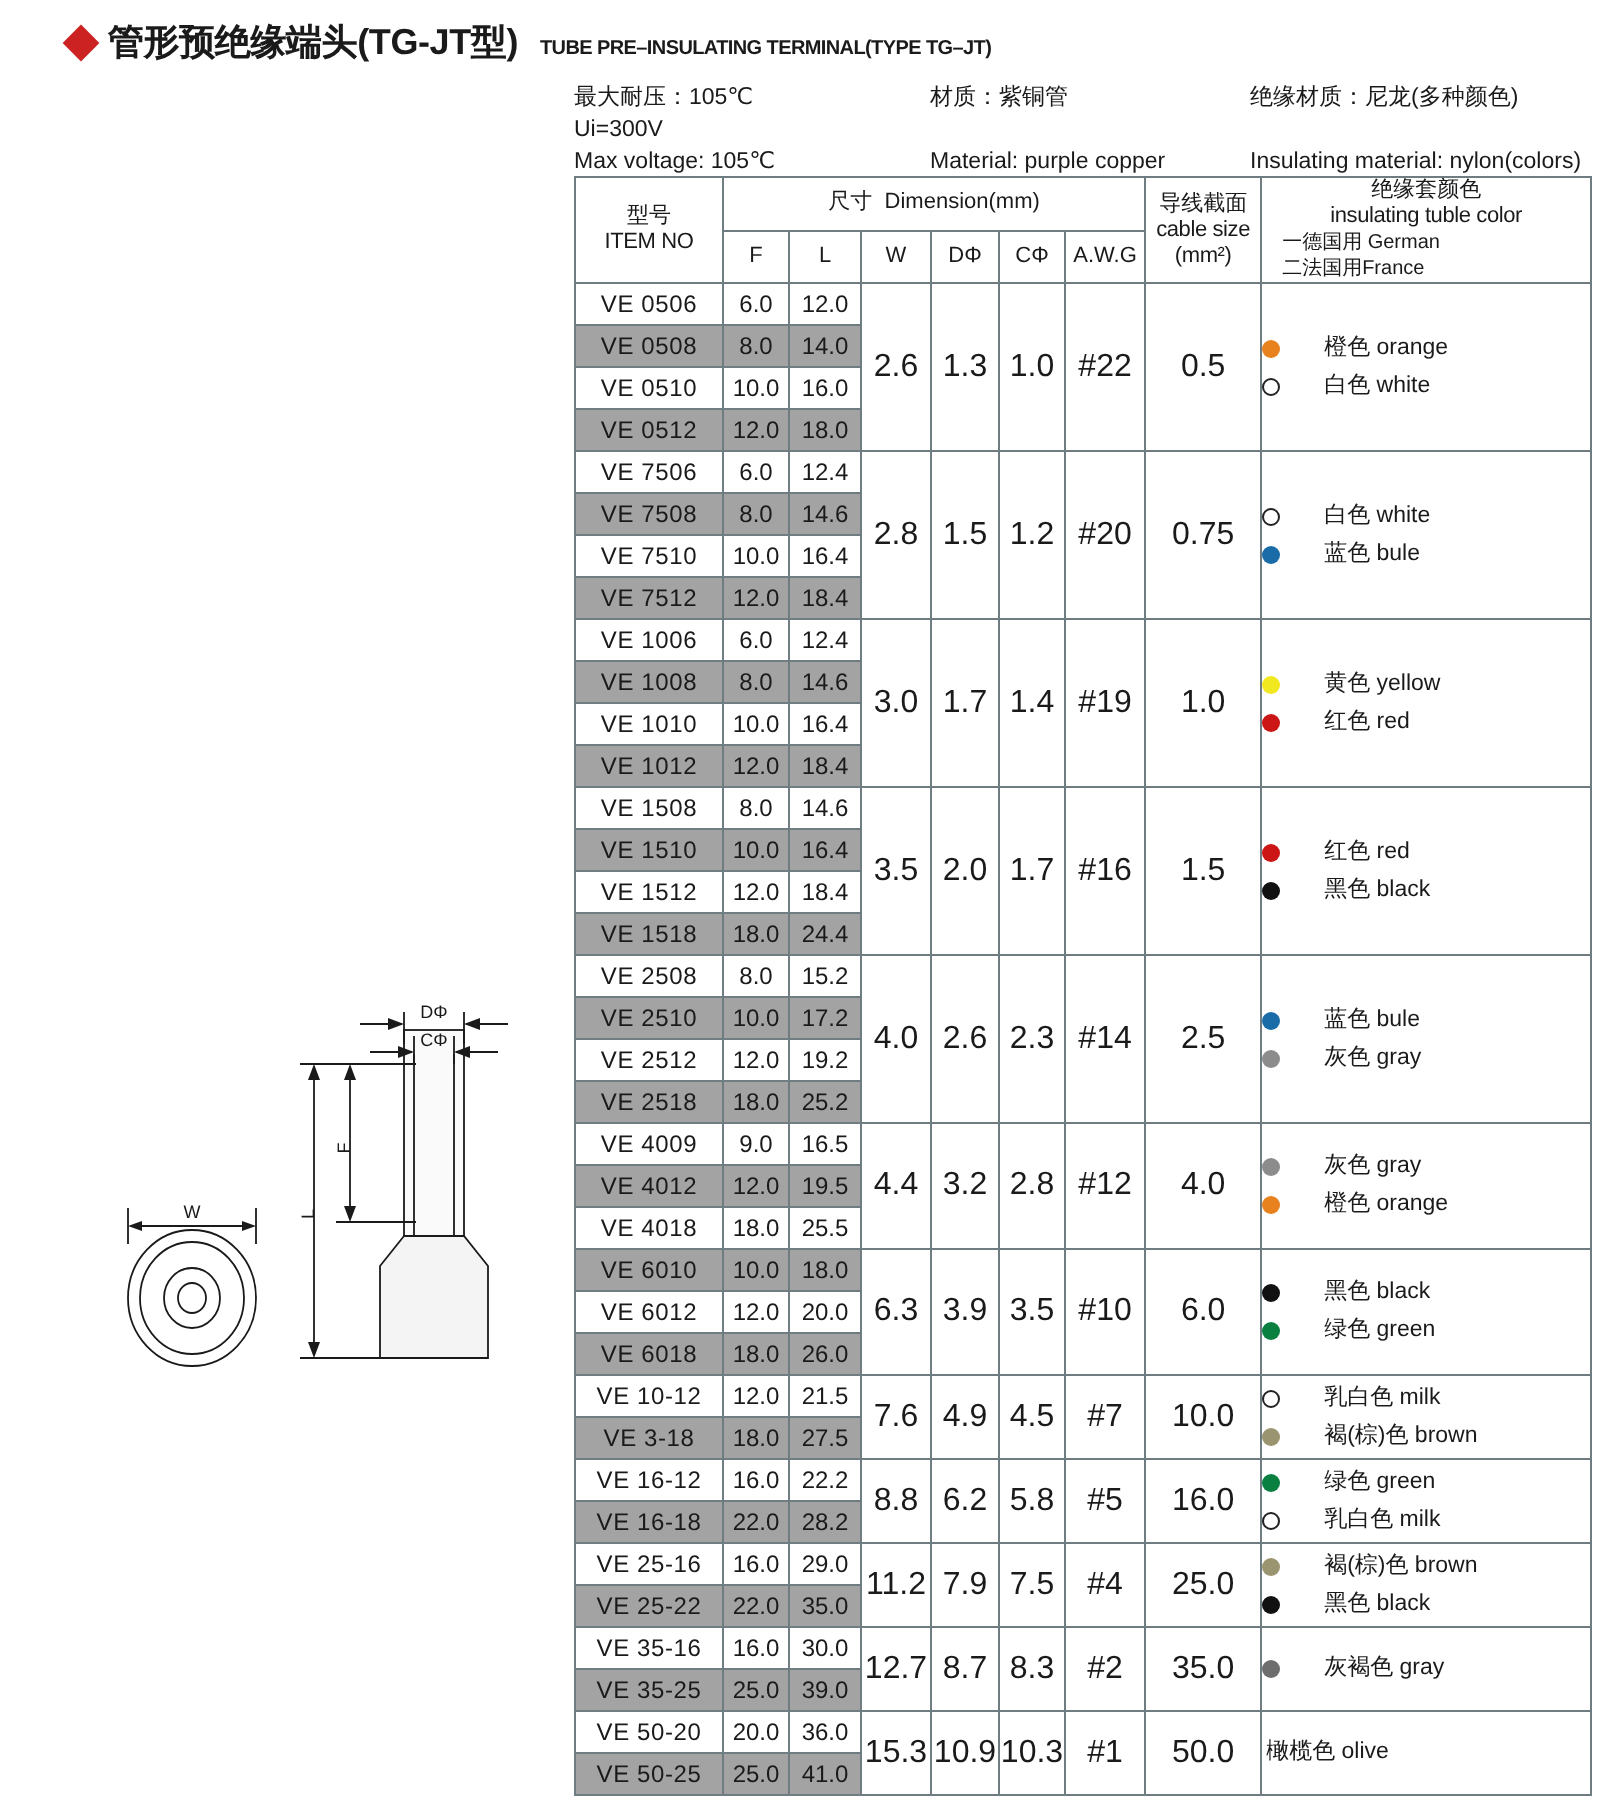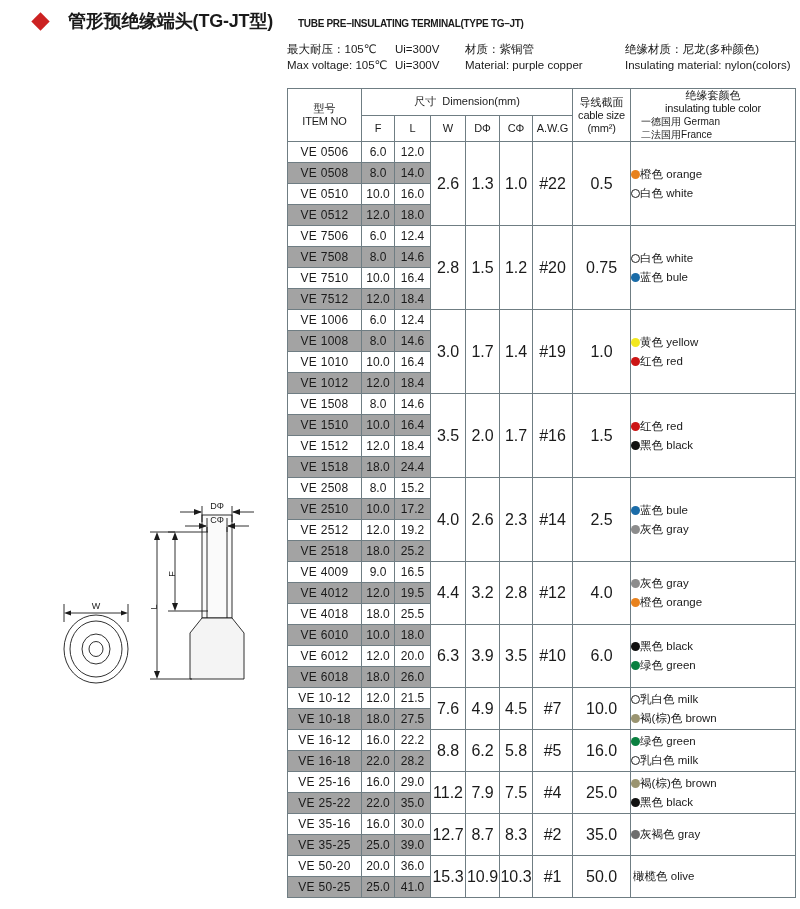--- a/index.html
+++ b/index.html
@@ -14,21 +14,21 @@
   #page {
     position: relative;
     width: 800px; height: 909px;
     background: #fff;
   }
 
   
   .title-row {
     position: absolute;
     left: 34px; top: 9px;
-    display: flex; align-items: baseline; gap: 21px;
+    display: flex; align-items: baseline; gap: 7px;
     white-space: nowrap;
   }
   .diamond {
     width: 13px; height: 13px;
     transform: rotate(45deg);
     position: relative; top: 1px;
     flex: 0 0 auto;
   }
   .title-cn {
     font-size: 18px; font-weight: bold; letter-spacing: -0.2px;
@@ -40,21 +40,21 @@
 
   
   .spec-block {
     position: absolute;
     left: 287px; top: 41px;
     font-size: 11.5px;
     line-height: 16px;
     white-space: nowrap;
   }
   .spec-line { display: flex; }
-  .spec-c1 { width: 178px; display: flex; }
+  .spec-c1 { width: 178px; display: flex; flex-direction: column; }
   .spec-c1 .a { width: 108px; }
   .spec-c2 { width: 160px; }
   .spec-c3 { width: 200px; }
 
   
   .drawing {
     position: absolute;
     left: 30px; top: 482px;
     width: 262px; height: 222px;
   }
@@ -101,21 +101,21 @@
   }
   td.c-span { font-size: 16px; }
   tr.shaded td.c-item, tr.shaded td.c-f, tr.shaded td.c-l { background: #a3a3a3; }
 
   td.c-color {
     text-align: left;
     padding: 3px 0 3px 26px;
     font-size: 11.5px;
     line-height: 19px;
   }
-  .color-entry { display: flex; align-items: center; gap: 0; white-space: nowrap; }
+  .color-entry { display: flex; align-items: center; gap: 22px; white-space: nowrap; }
   .swatch {
     width: 9px; height: 9px; border-radius: 50%;
     flex: 0 0 auto; display: inline-block;
   }
   .swatch.hollow { background: #fff; border: 1.3px solid #222; }
   .color-entry.nodot { padding-left: 2px; }
 </style>
 </head>
 <body>
 
@@ -509,21 +509,21 @@
               <span class="swatch hollow"></span>
               <span>乳白色 milk</span>
             </div>
             <div class="color-entry">
               <span class="swatch" style="background: rgb(154, 148, 112);"></span>
               <span>褐(棕)色 brown</span>
             </div>
           </td>
         </tr>
         <tr class="shaded">
-          <td class="c-item">VE  10-18</td>
+          <td class="c-item">VE  3-18</td>
           <td class="c-f">18.0</td>
           <td class="c-l">27.5</td>
         </tr>
         <tr>
           <td class="c-item">VE  16-12</td>
           <td class="c-f">16.0</td>
           <td class="c-l">22.2</td>
           <td class="c-span" rowspan="2">8.8</td>
           <td class="c-span" rowspan="2">6.2</td>
           <td class="c-span" rowspan="2">5.8</td>

